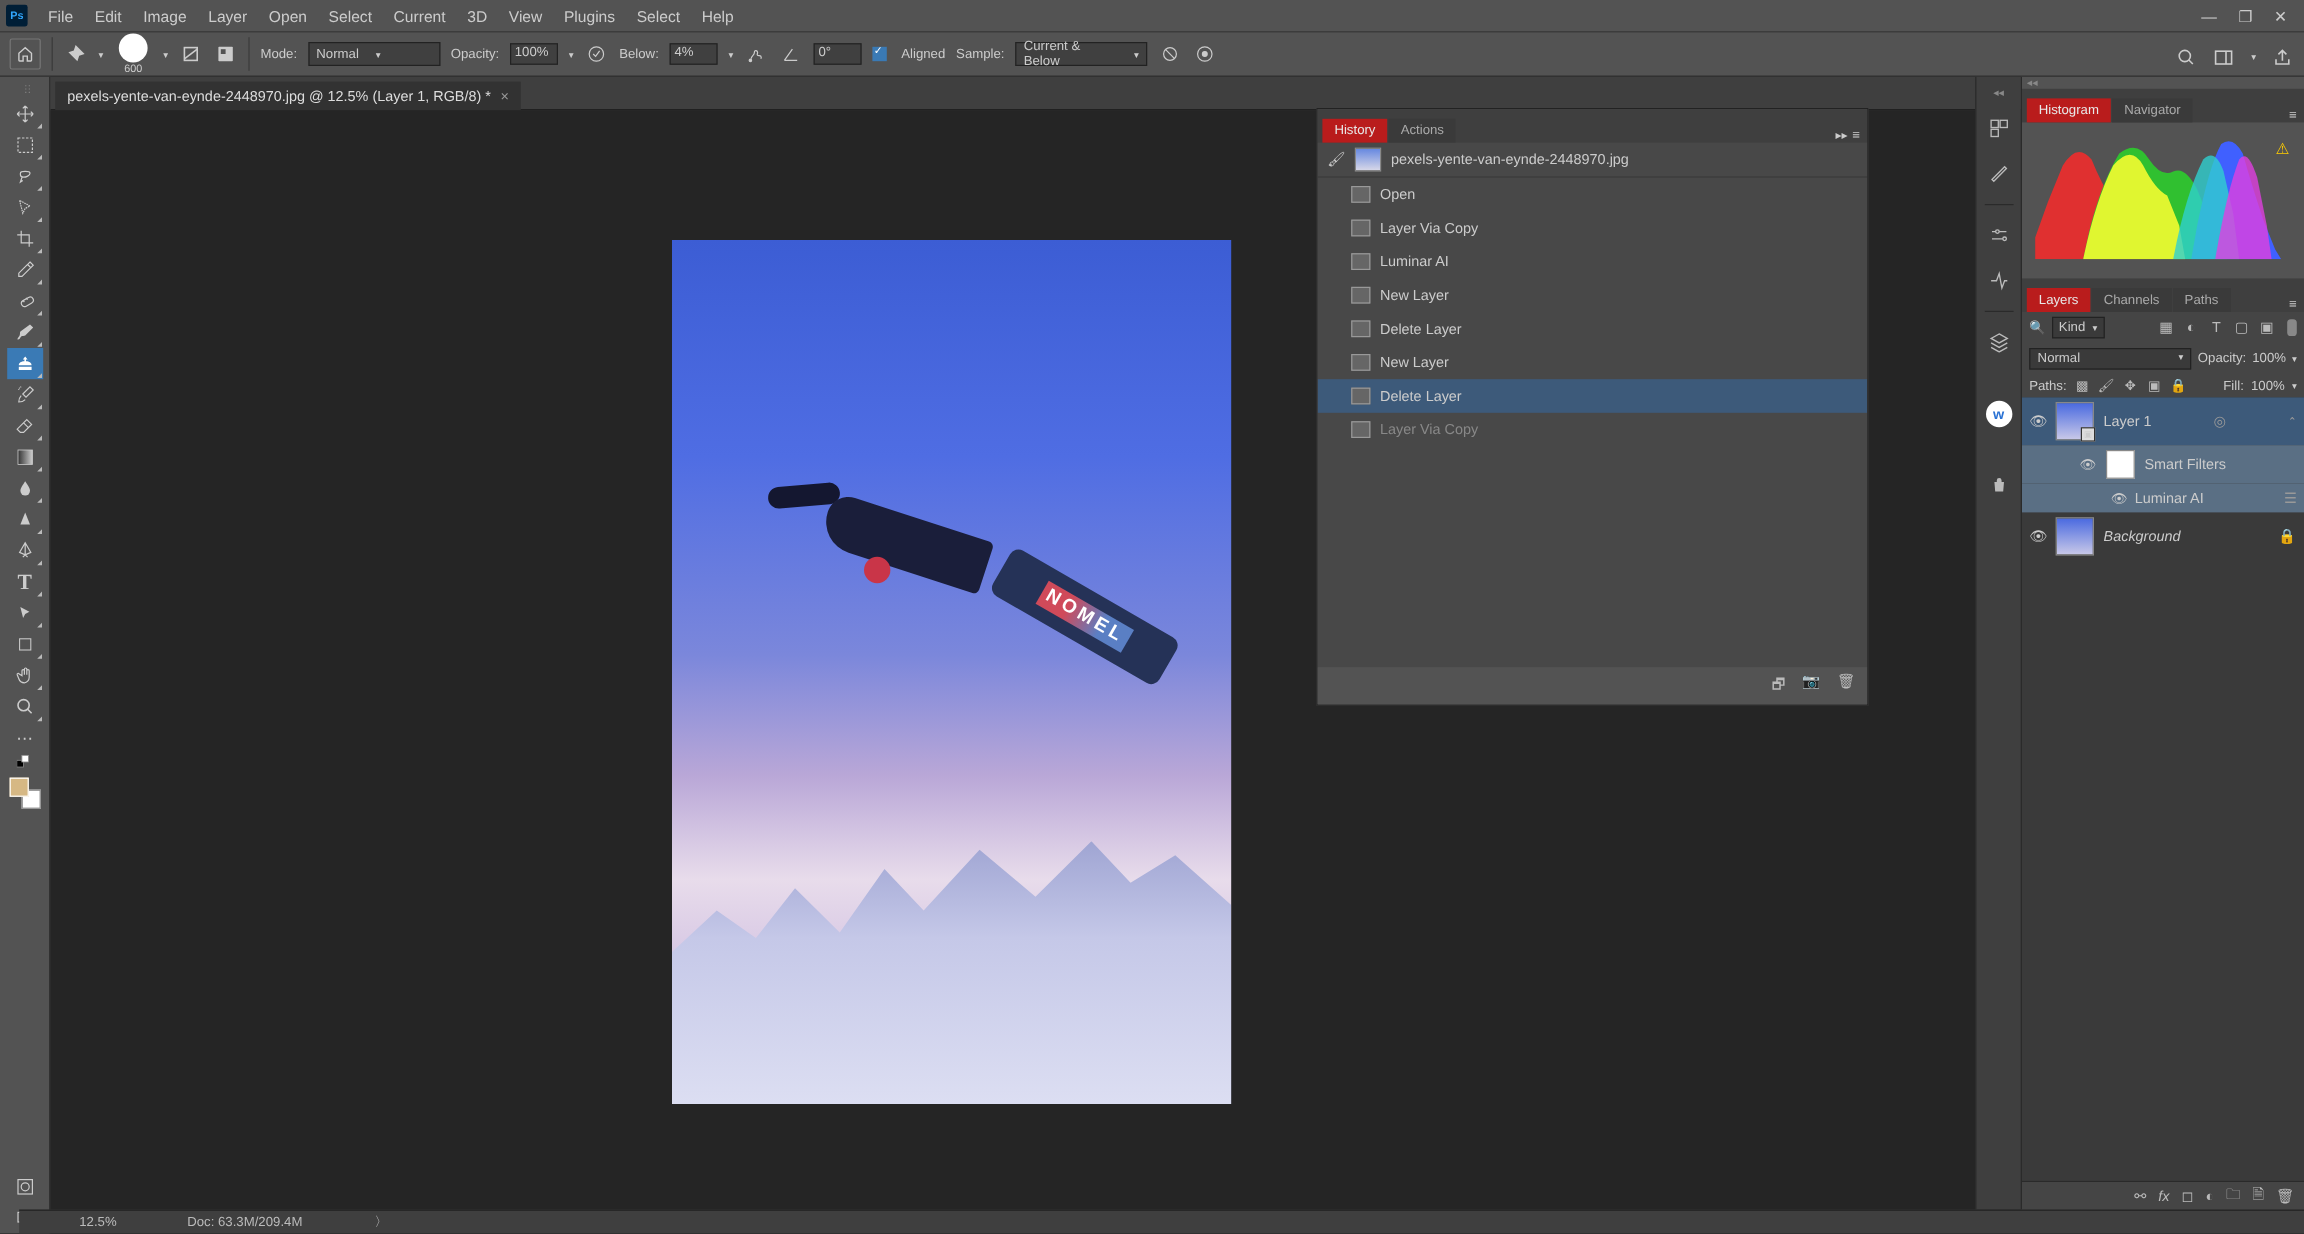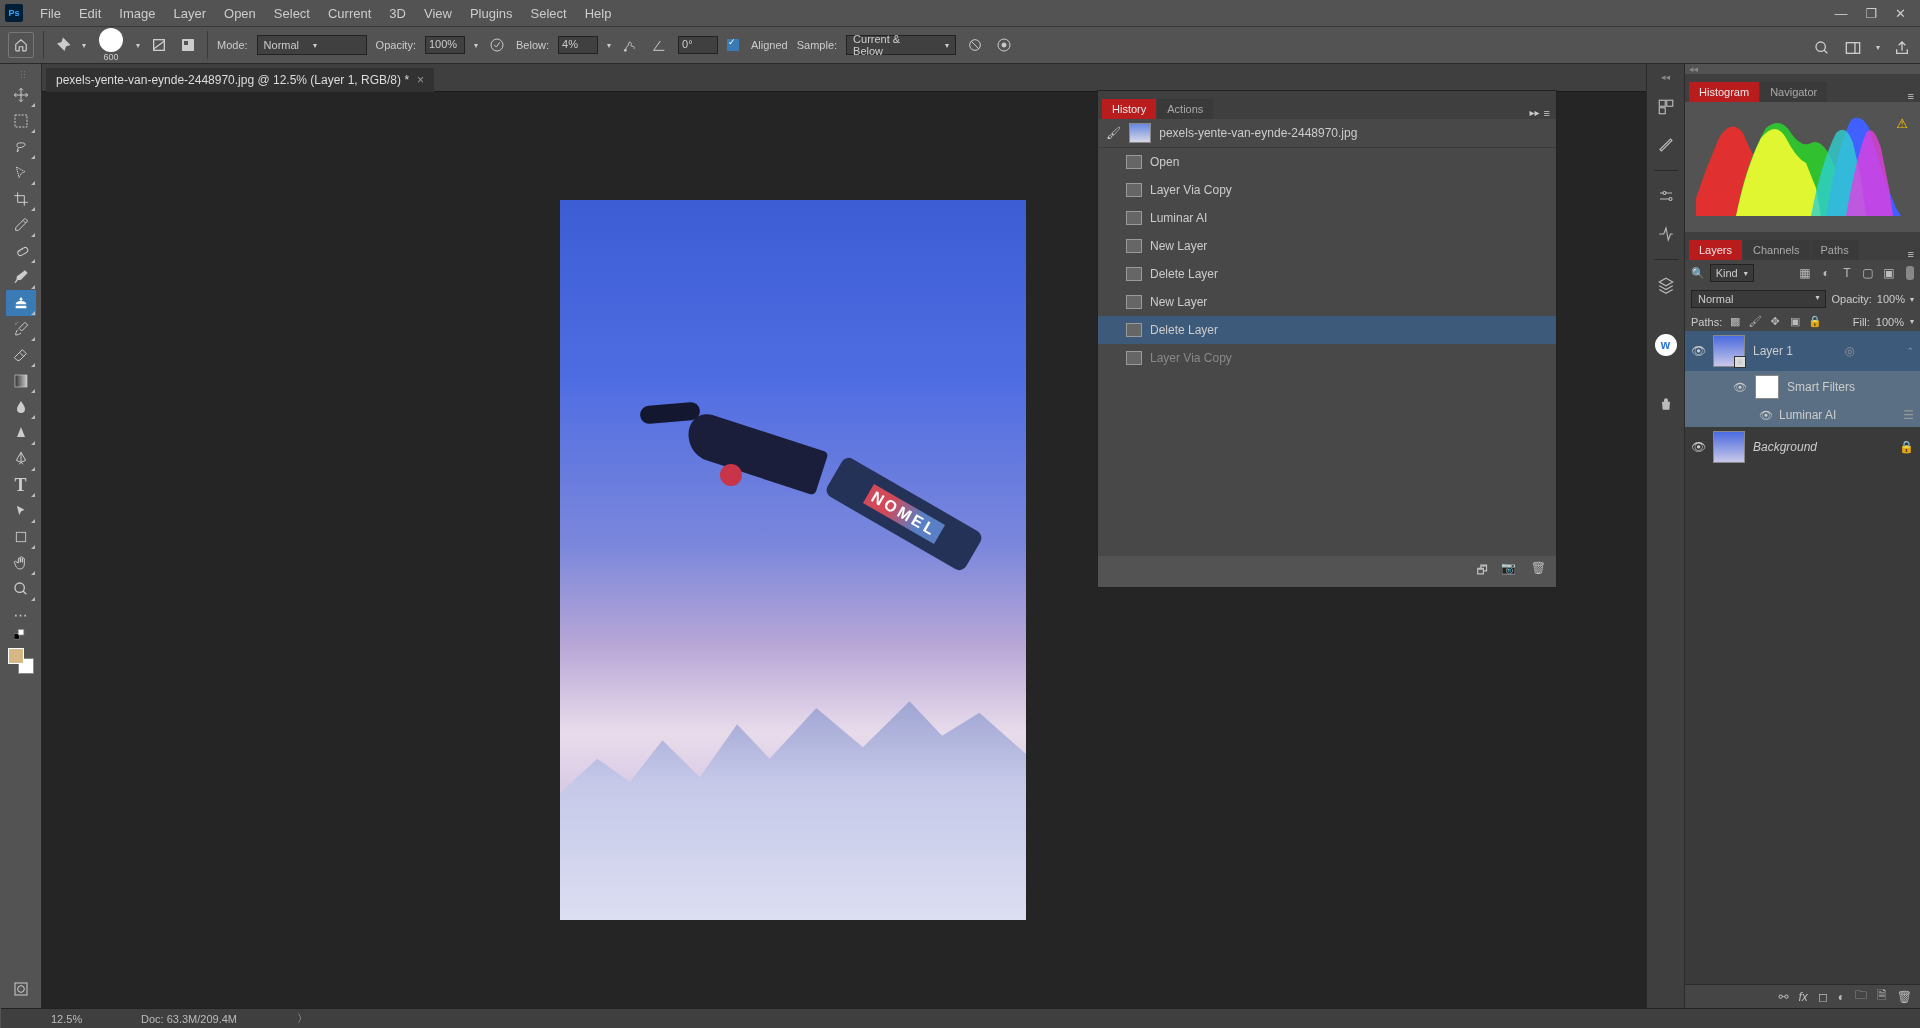--- a/index.html
+++ b/index.html
@@ -91,21 +91,21 @@
 .source-row { display:flex; align-items:center; padding:4px 8px; gap:8px; border-bottom:1px solid #3a3a3a; }
 .src-thumb { width:22px; height:20px; background:linear-gradient(180deg,#6688e0,#d8d8e8); border:1px solid #888; }
 .hist-item { display:flex; align-items:center; padding:3px 8px 3px 28px; gap:8px; min-height:28px; cursor:pointer; }
 .hist-item.current { background:#3d5a7a; }
 .hist-item.future { color:#888; }
 .hist-ic { width:16px; height:14px; border:1px solid #999; background:#666; flex-shrink:0; }
 .hist-bottom { display:flex; justify-content:flex-end; gap:14px; padding:5px 10px; background:#535353; }
 .hist-bottom span { cursor:pointer; color:#bbb; }
 .arrows-ic { margin-left:auto; display:flex; gap:4px; padding-right:6px; }
 
-.statusbar { position:absolute; bottom:0; left:1px; right:0; height:20px; background:#3f3f3f; border-top:1px solid #222; display:flex; align-items:center; font-size:11px; padding-left:50px; gap:20px; color:#bbb; }
+.statusbar { position:absolute; bottom:0; left:16px; right:0; height:20px; background:#3f3f3f; border-top:1px solid #222; display:flex; align-items:center; font-size:11px; padding-left:50px; gap:20px; color:#bbb; }
 .status-zoom { width:70px; }
 .status-doc { }
 .status-arrow { margin-left:40px; }
 svg { display:block; }
 </style>
 </head>
 <body>
 
 <div class="menubar">
   <div class="ps-logo">Ps</div>

